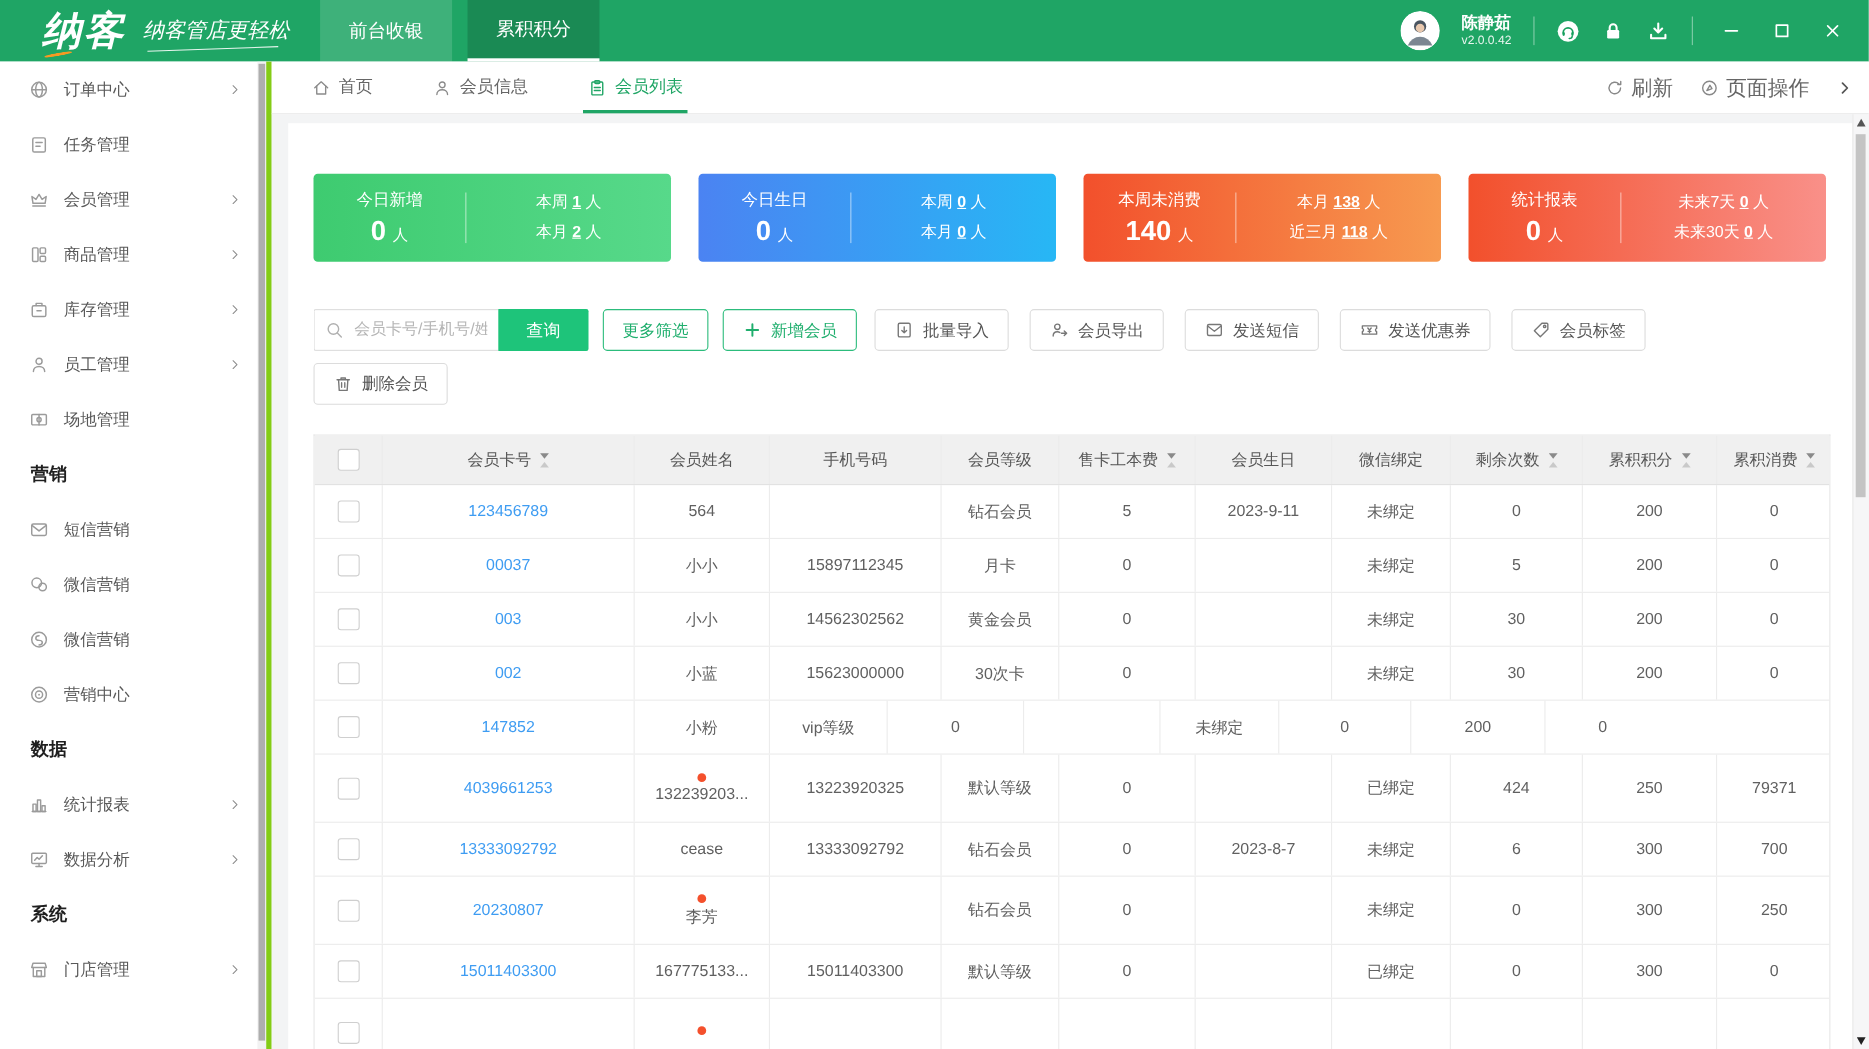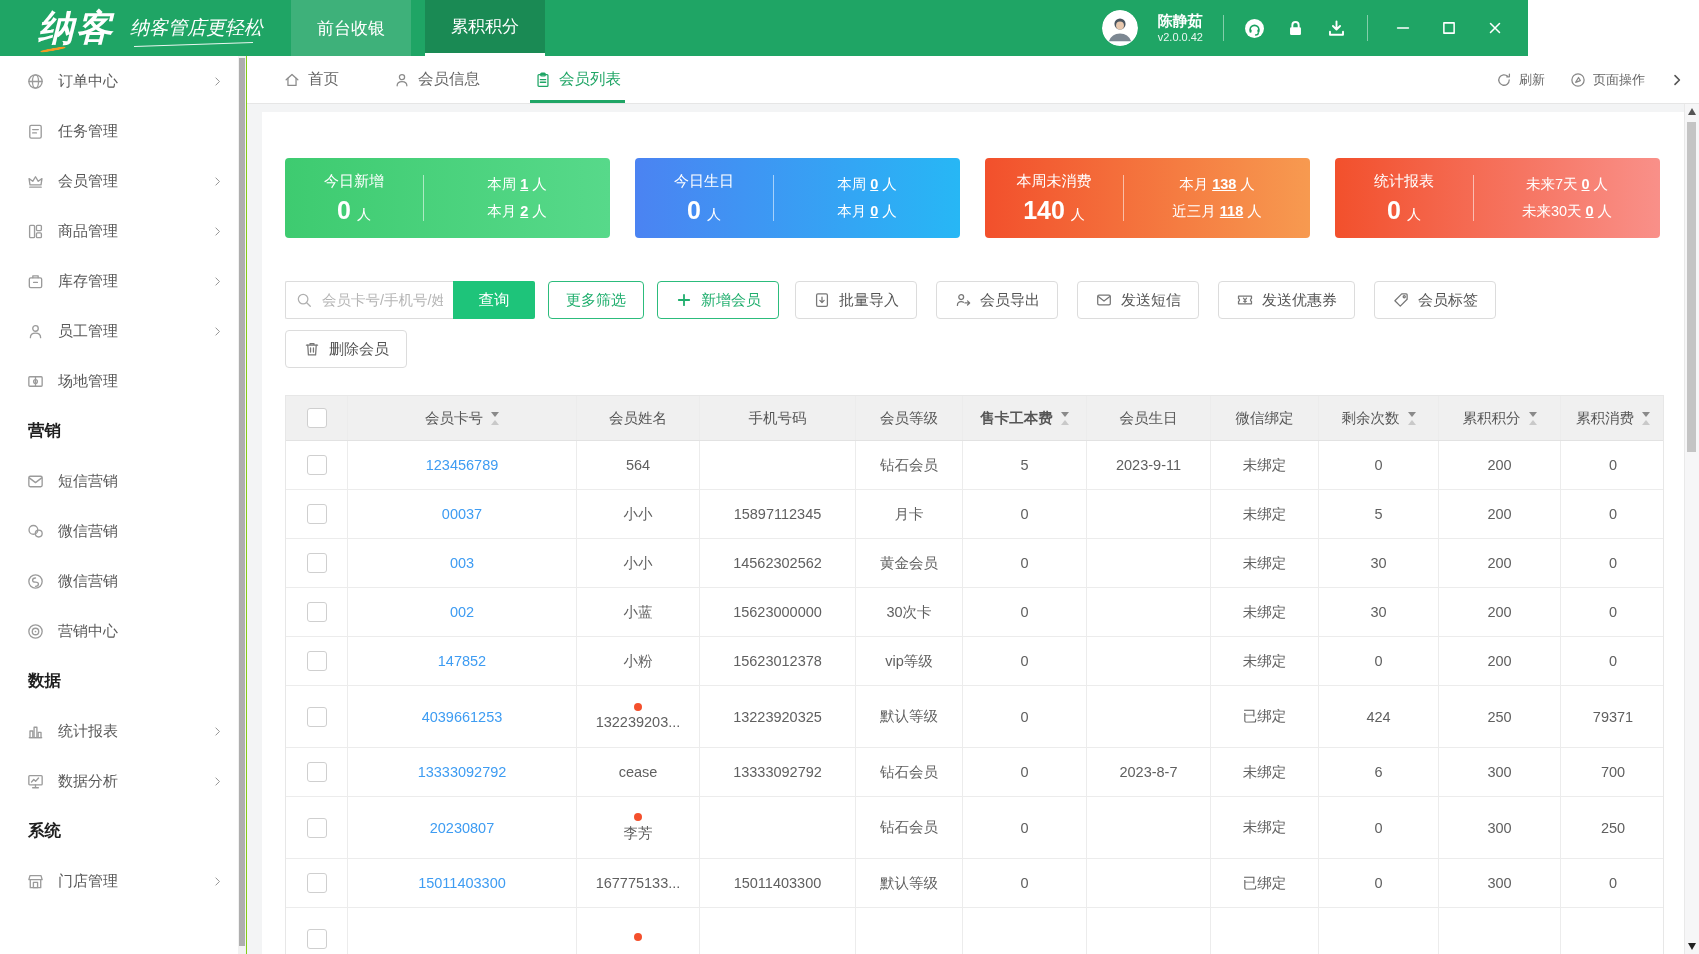--- a/index.html
+++ b/index.html
@@ -1,60 +1,60 @@
 <!DOCTYPE html>
 <html><head>
 <meta charset="utf-8">
 <style>
   html,body{margin:0;padding:0;background:#fff;}
   body{width:1699px;height:954px;overflow:hidden;font-family:"Liberation Sans","DejaVu Sans",sans-serif;}
   .app{position:relative;width:1699px;height:954px;overflow:hidden;background:#fff;}
   .i svg{width:18px;height:18px;display:block;}
 
   
-  .topbar{position:absolute;left:0;top:0;width:1528px;height:56px;background:#1fa565;display:flex;align-items:center;color:#fff;}
+  .topbar{position:absolute;left:0;top:0;width:1699px;height:56px;background:#1fa565;display:flex;align-items:center;color:#fff;}
   .logo{font-size:36px;font-weight:900;font-style:italic;letter-spacing:2px;margin-left:38px;position:relative;white-space:nowrap;}
   .logo::after{content:"";position:absolute;left:2px;bottom:2px;width:26px;border-bottom:3px solid #f59a23;transform:rotate(-10deg);border-radius:50%;}
   .tagline{font-family:"Liberation Serif","DejaVu Serif",serif;font-style:italic;font-size:19px;margin-left:16px;position:relative;white-space:nowrap;}
   .tagline::after{content:"";position:absolute;left:4px;right:10px;bottom:-4px;border-bottom:1.5px solid rgba(255,255,255,.9);transform:rotate(-2deg);}
   .top-tabs{display:flex;height:56px;margin-left:28px;}
   .top-tab{height:56px;display:flex;align-items:center;padding:0 26px;font-size:17px;background:rgba(255,255,255,.14);margin-right:14px;cursor:pointer;box-sizing:border-box;}
   .top-tab.active{background:rgba(0,0,0,.16);border-bottom:3px solid #fff;}
   .top-right{margin-left:auto;display:flex;align-items:center;gap:20px;padding-right:24px;}
   .avatar{width:36px;height:36px;border-radius:50%;overflow:hidden;}
   .avatar svg{width:36px;height:36px;}
   .uinfo{line-height:1.25;}
   .uname{font-size:15px;font-weight:bold;}
   .uver{font-size:11px;opacity:.9;}
   .vdiv{width:1px;height:26px;background:rgba(255,255,255,.45);}
   .tbtn{cursor:pointer;display:flex;}
   .tbtn svg{width:21px;height:21px;}
   .winctl svg{width:18px;height:18px;}
   .winctl{display:flex;gap:28px;margin-left:6px;}
 
   
-  .sidebar{position:absolute;left:0;top:56px;width:247px;bottom:0;background:#fff;border-right:1px solid #84cc16;box-sizing:border-box;overflow:hidden;}
+  .sidebar{position:absolute;left:0;top:56px;width:247px;bottom:0;background:#fff;border-right:5px solid #84cc16;box-sizing:border-box;overflow:hidden;}
   .side-item{height:50px;display:flex;align-items:center;padding-left:26px;color:#595959;font-size:15px;cursor:pointer;}
   .side-item .i{color:#9b9b9b;margin-right:13px;display:flex;}
   .side-item .i svg{width:19px;height:19px;}
   .side-item .arrow{margin-left:auto;margin-right:22px;color:#8a8a8a;}
   .side-item .arrow svg{width:13px;height:13px;}
   .side-section{height:50px;display:flex;align-items:center;padding-left:28px;font-weight:bold;color:#1f1f1f;font-size:16.5px;}
   .side-scroll{position:absolute;top:0;right:0;width:8px;bottom:0;background:#f2f2f2;}
   .side-thumb{position:absolute;left:1px;right:1px;top:2px;bottom:8px;background:#aeaeae;}
 
   
   .main{position:absolute;left:247px;top:56px;right:0;bottom:0;}
   .tabbar{position:relative;height:48px;background:#fff;border-bottom:1px solid #e6e6e6;display:flex;align-items:center;padding:0 14px 0 36px;box-sizing:border-box;}
   .crumb-tab{display:flex;align-items:center;gap:7px;height:47px;margin-right:54px;color:#666;font-size:15.5px;cursor:pointer;position:relative;}
   .crumb-tab .i{color:#8b8b8b;display:flex;}
   .crumb-tab.active{color:#1fa565;}
   .crumb-tab.active .i{color:#1fa565;}
   .crumb-tab.active::after{content:"";position:absolute;left:-4px;right:-4px;bottom:0;height:3px;background:#1fa565;}
-  .tab-actions{margin-left:auto;display:flex;align-items:center;gap:24px;color:#666;font-size:13px;}
+  .tab-actions{margin-left:auto;display:flex;align-items:center;gap:24px;color:#666;font-size:19px;}
   .tab-action{display:flex;align-items:center;gap:6px;cursor:pointer;}
   .tab-action .i{color:#888;display:flex;}
   .lone-chev{color:#555;display:flex;cursor:pointer;}
   .lone-chev svg{width:16px;height:16px;stroke-width:2;}
 
   .content{position:absolute;top:48px;left:0;right:0;bottom:0;background:#f3f4f5;}
   .panel{position:absolute;left:15px;top:8px;right:15px;bottom:0;background:#fff;overflow:hidden;}
 
   
   .cards{position:absolute;left:23px;top:46px;display:flex;gap:25px;}
@@ -575,21 +575,21 @@
               </div>
               <div class="t-cell head" style="width: 123px; flex: 0 0 auto;">
                 <span>会员姓名</span>
               </div>
               <div class="t-cell head" style="width: 156px; flex: 0 0 auto;">
                 <span>手机号码</span>
               </div>
               <div class="t-cell head" style="width: 107px; flex: 0 0 auto;">
                 <span>会员等级</span>
               </div>
-              <div class="t-cell head" style="width: 124px; flex: 0 0 auto; font-weight: bold;">
+              <div class="t-cell head" style="width: 124px; flex: 0 0 auto;">
                 <span>售卡工本费</span>
                 <span class="sorts">
                   <span class="car-d"></span>
                   <span class="car-u"></span>
                 </span>
               </div>
               <div class="t-cell head" style="width: 124px; flex: 0 0 auto;">
                 <span>会员生日</span>
               </div>
               <div class="t-cell head" style="width: 108px; flex: 0 0 auto;">
@@ -769,23 +769,20 @@
               <div class="t-cell cbcell">
                 <span class="cb"></span>
               </div>
               <div class="t-cell" style="width: 229px; flex: 0 0 auto;">
                 <span class="link">147852</span>
               </div>
               <div class="t-cell" style="width: 123px; flex: 0 0 auto;">
                 <div class="namecell">
                   <span>小粉</span>
                 </div>
-              </div>
-              <div class="t-cell" style="width: 156px; flex: 0 0 auto;">
-                <span>15623012378</span>
               </div>
               <div class="t-cell" style="width: 107px; flex: 0 0 auto;">
                 <span>vip等级</span>
               </div>
               <div class="t-cell" style="width: 124px; flex: 0 0 auto;">
                 <span>0</span>
               </div>
               <div class="t-cell" style="width: 124px; flex: 0 0 auto;">
                 <span></span>
               </div>

